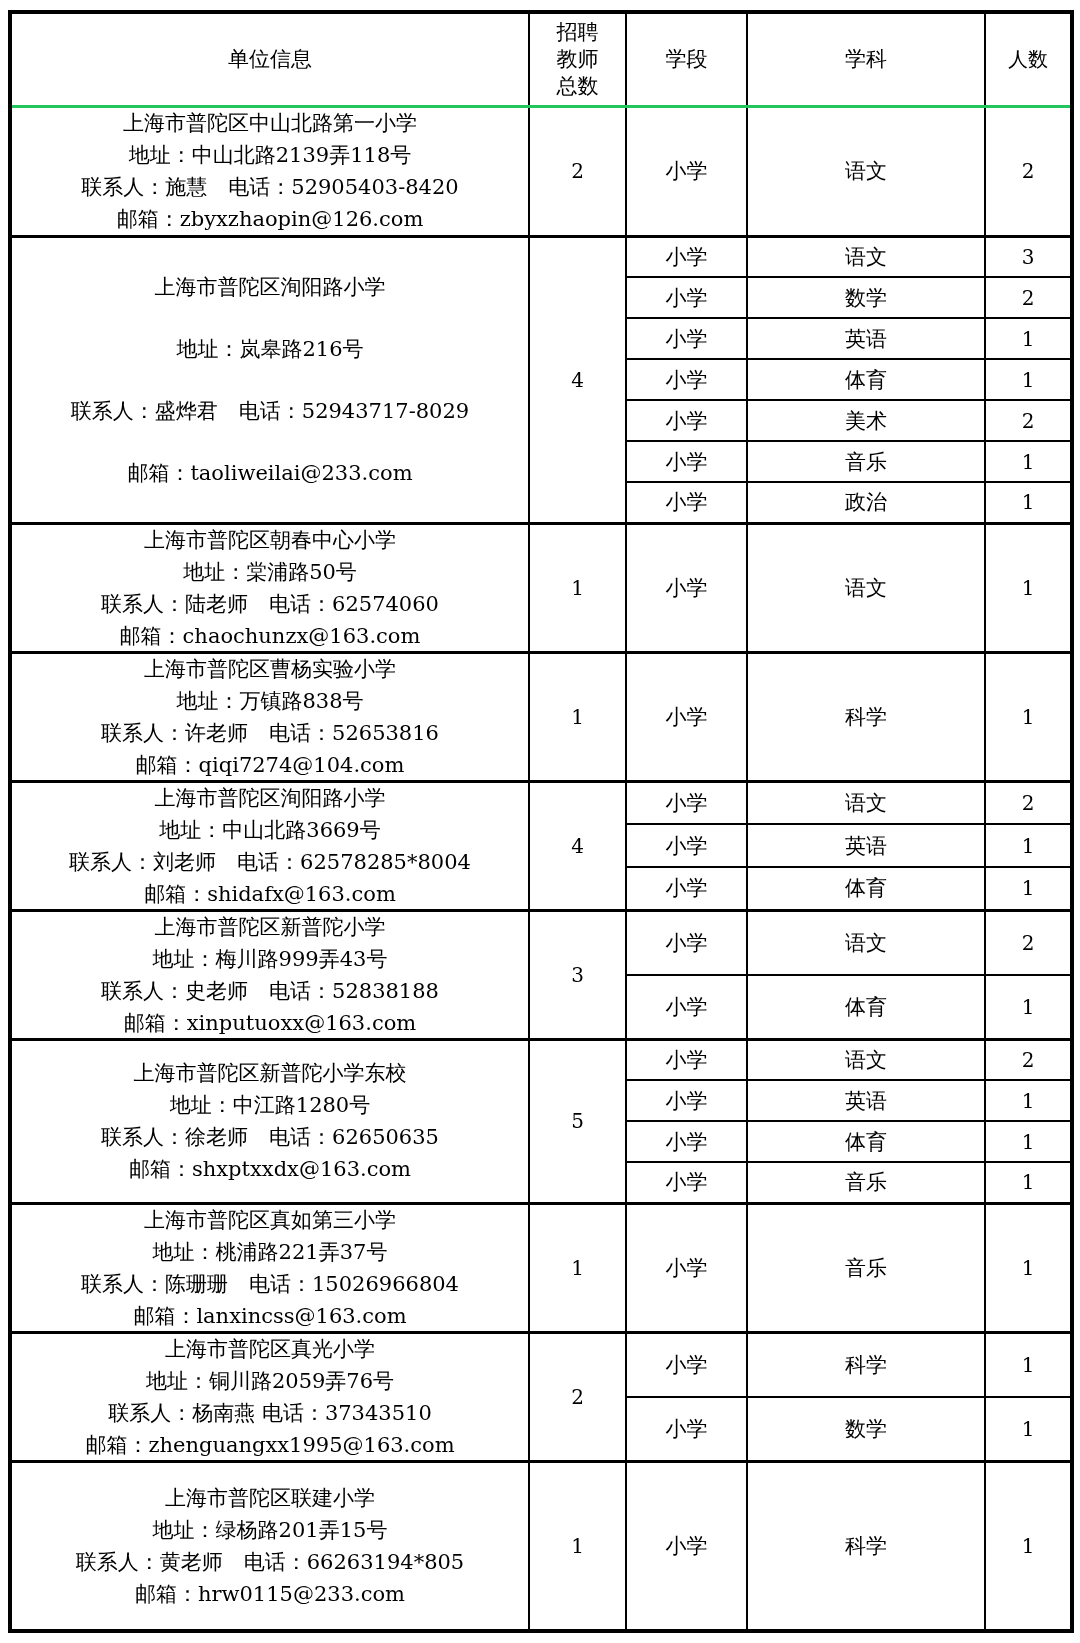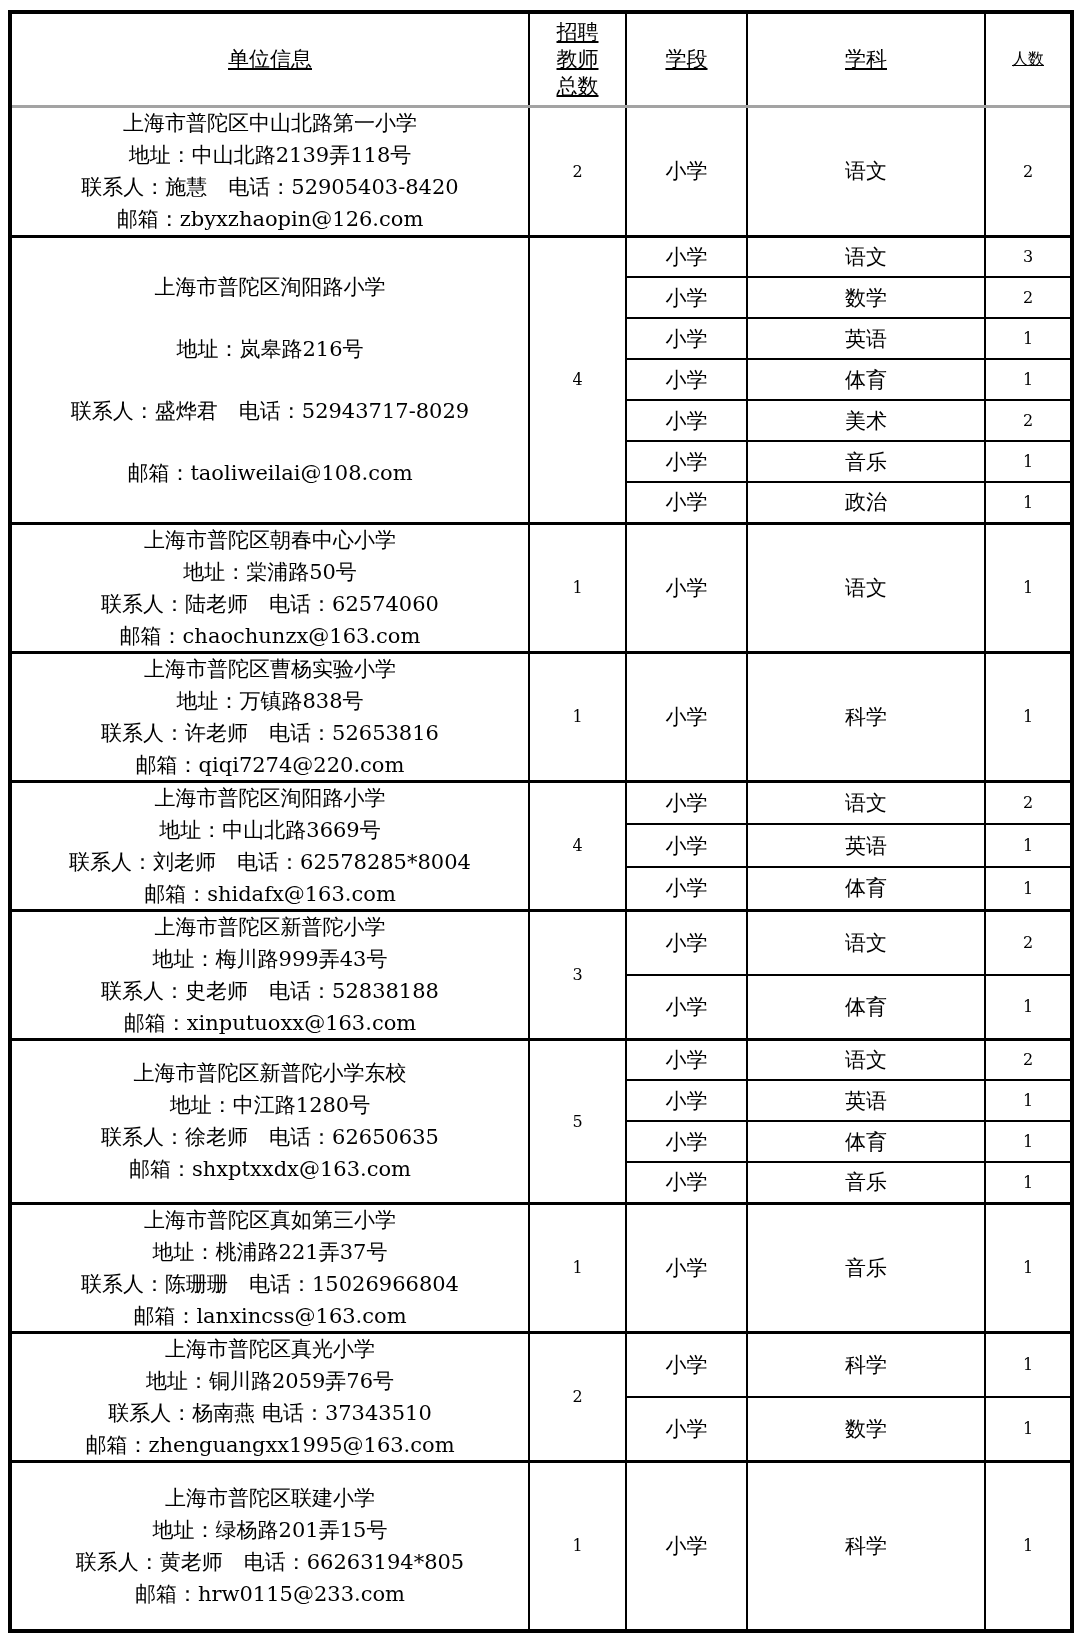--- a/index.html
+++ b/index.html
@@ -17,23 +17,23 @@
   }
   th,td{
     border:2px solid #000;
     padding:0;
     text-align:center;
     vertical-align:middle;
     font-weight:normal;
     font-size:21px;
     background:#fff;
   }
-  thead th{border-bottom:3px solid #a3a3a3;text-decoration:underline;}
+  thead th{border-bottom:3px solid #22c55e;}
   tr.block-start>td{border-top:3px solid #000;}
-  td.num,th.num{font-size:16px;}
+  td.num,th.num{font-size:20px;}
   .hdr-lines{display:flex;flex-direction:column;align-items:center;line-height:27px;}
   .unit-lines{
     display:flex;flex-direction:column;align-items:center;justify-content:center;
     line-height:30px;gap:2px;font-size:21px;
   }
   .unit-lines.spread{gap:32px;}
   .unit-lines span{white-space:nowrap;}
 </style>
 </head>
 <body>
@@ -77,21 +77,21 @@
       <td>语文</td>
       <td class="num">2</td>
     </tr>
 
     <tr class="block-start" style="height:41px">
       <td rowspan="7">
         <div class="unit-lines spread">
           <span>上海市普陀区洵阳路小学</span>
           <span>地址：岚皋路216号</span>
           <span>联系人：盛烨君　电话：52943717-8029</span>
-          <span>邮箱：taoliweilai@108.com</span>
+          <span>邮箱：taoliweilai@233.com</span>
         </div>
       </td>
       <td class="num" rowspan="7">4</td>
       <td>小学</td>
       <td>语文</td>
       <td class="num">3</td>
     </tr>
     <tr style="height:41px">
       <td>小学</td>
       <td>数学</td>
@@ -137,21 +137,21 @@
       <td>语文</td>
       <td class="num">1</td>
     </tr>
 
     <tr class="block-start" style="height:122px">
       <td>
         <div class="unit-lines">
           <span>上海市普陀区曹杨实验小学</span>
           <span>地址：万镇路838号</span>
           <span>联系人：许老师　电话：52653816</span>
-          <span>邮箱：qiqi7274@220.com</span>
+          <span>邮箱：qiqi7274@104.com</span>
         </div>
       </td>
       <td class="num">1</td>
       <td>小学</td>
       <td>科学</td>
       <td class="num">1</td>
     </tr>
 
     <tr class="block-start" style="height:42px">
       <td rowspan="3">

